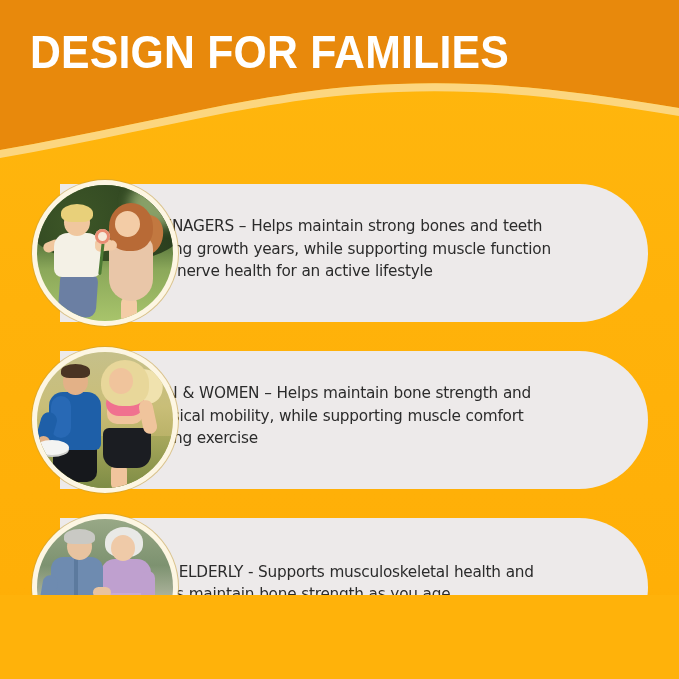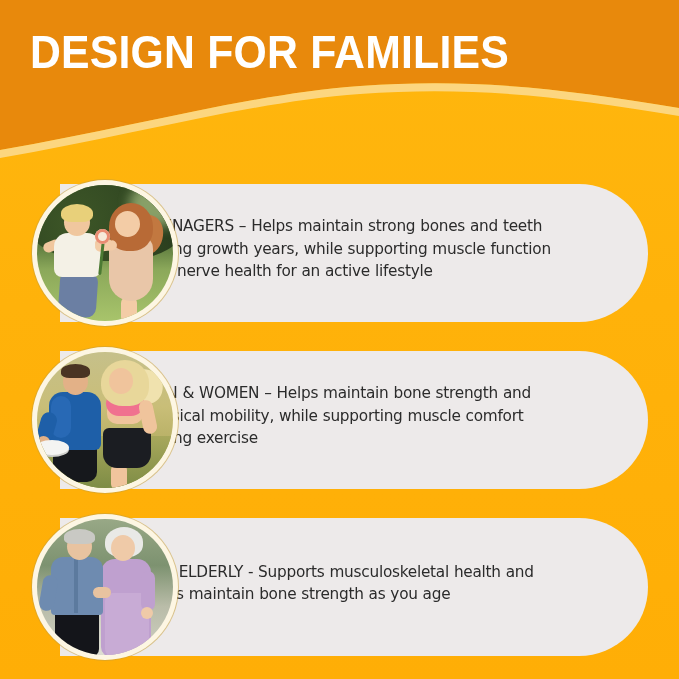--- a/index.html
+++ b/index.html
@@ -2,21 +2,21 @@
 <html><head>
 <meta charset="utf-8">
 <title>Design For Families</title>
 <style>
   html,body{margin:0;padding:0;}
   body{
     width:679px;height:679px;overflow:hidden;
     font-family:"Liberation Sans", sans-serif;
     background:#FFB20A;
   }
-  .poster{position:relative;width:679px;height:679px;overflow:hidden;background:#FFB20A;}
+  .poster{position:relative;width:679px;height:595px;overflow:hidden;background:#FFB20A;}
 
   
   .bg-bottom{position:absolute;left:0;top:0;width:679px;height:679px;
     background:linear-gradient(180deg,#FFB70E 0%,#FFB20A 45%,#FFAE06 100%);}
   .bg-top-wave{position:absolute;left:0;top:0;width:679px;height:200px;}
 
   
   .title{position:absolute;left:30px;top:24px;width:600px;
     color:#FFFFFF;font-size:46px;line-height:56px;font-weight:bold;
     letter-spacing:0.2px;white-space:nowrap;

